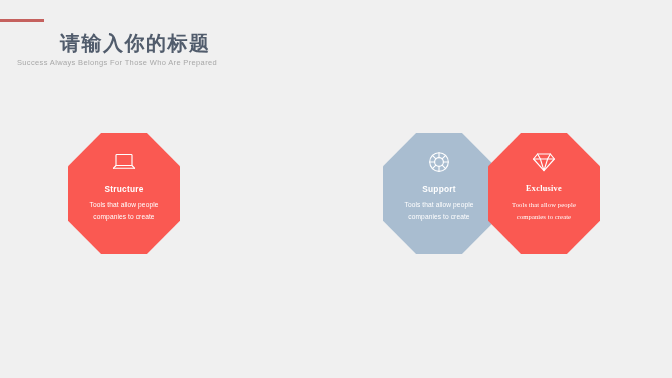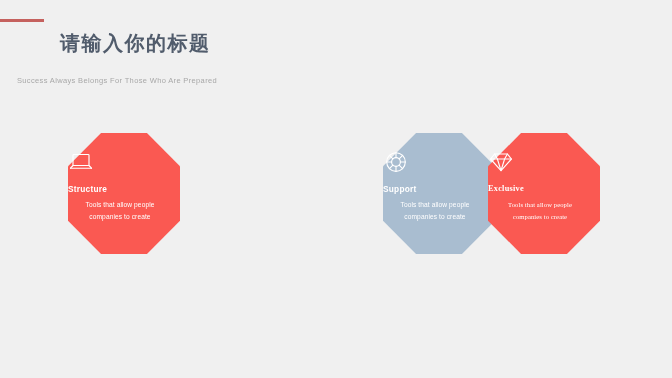--- a/index.html
+++ b/index.html
@@ -29,21 +29,21 @@
     color:#515c६c;
     color:#515c6c;
     letter-spacing:1.5px;
     line-height:24px;
     white-space:nowrap;
     margin-left:44px;
   }
 
   #page-subtitle {
     position:absolute;
-    left:17px; top:76px;
+    left:17px; top:58px;
     font-size:7.5px;
     color:#a8a8a8;
     letter-spacing:.35px;
     white-space:nowrap;
   }
 
   
   #octagon-row {
     position:absolute;
     left:0; top:133px;
@@ -70,21 +70,21 @@
   }
 
   .octagon-shape.red  { background:#fa5952; }
   .octagon-shape.blue { background:#a9bdd0; }
 
   .octagon-content {
     position:absolute;
     inset:0;
     display:flex;
     flex-direction:column;
-    align-items:flex-start;
+    align-items:center;
     text-align:center;
     pointer-events:none;
   }
 
   .octagon-icon {
     margin-top:17px;
     width:26px; height:24px;
     display:flex;
     align-items:center;
     justify-content:center;

